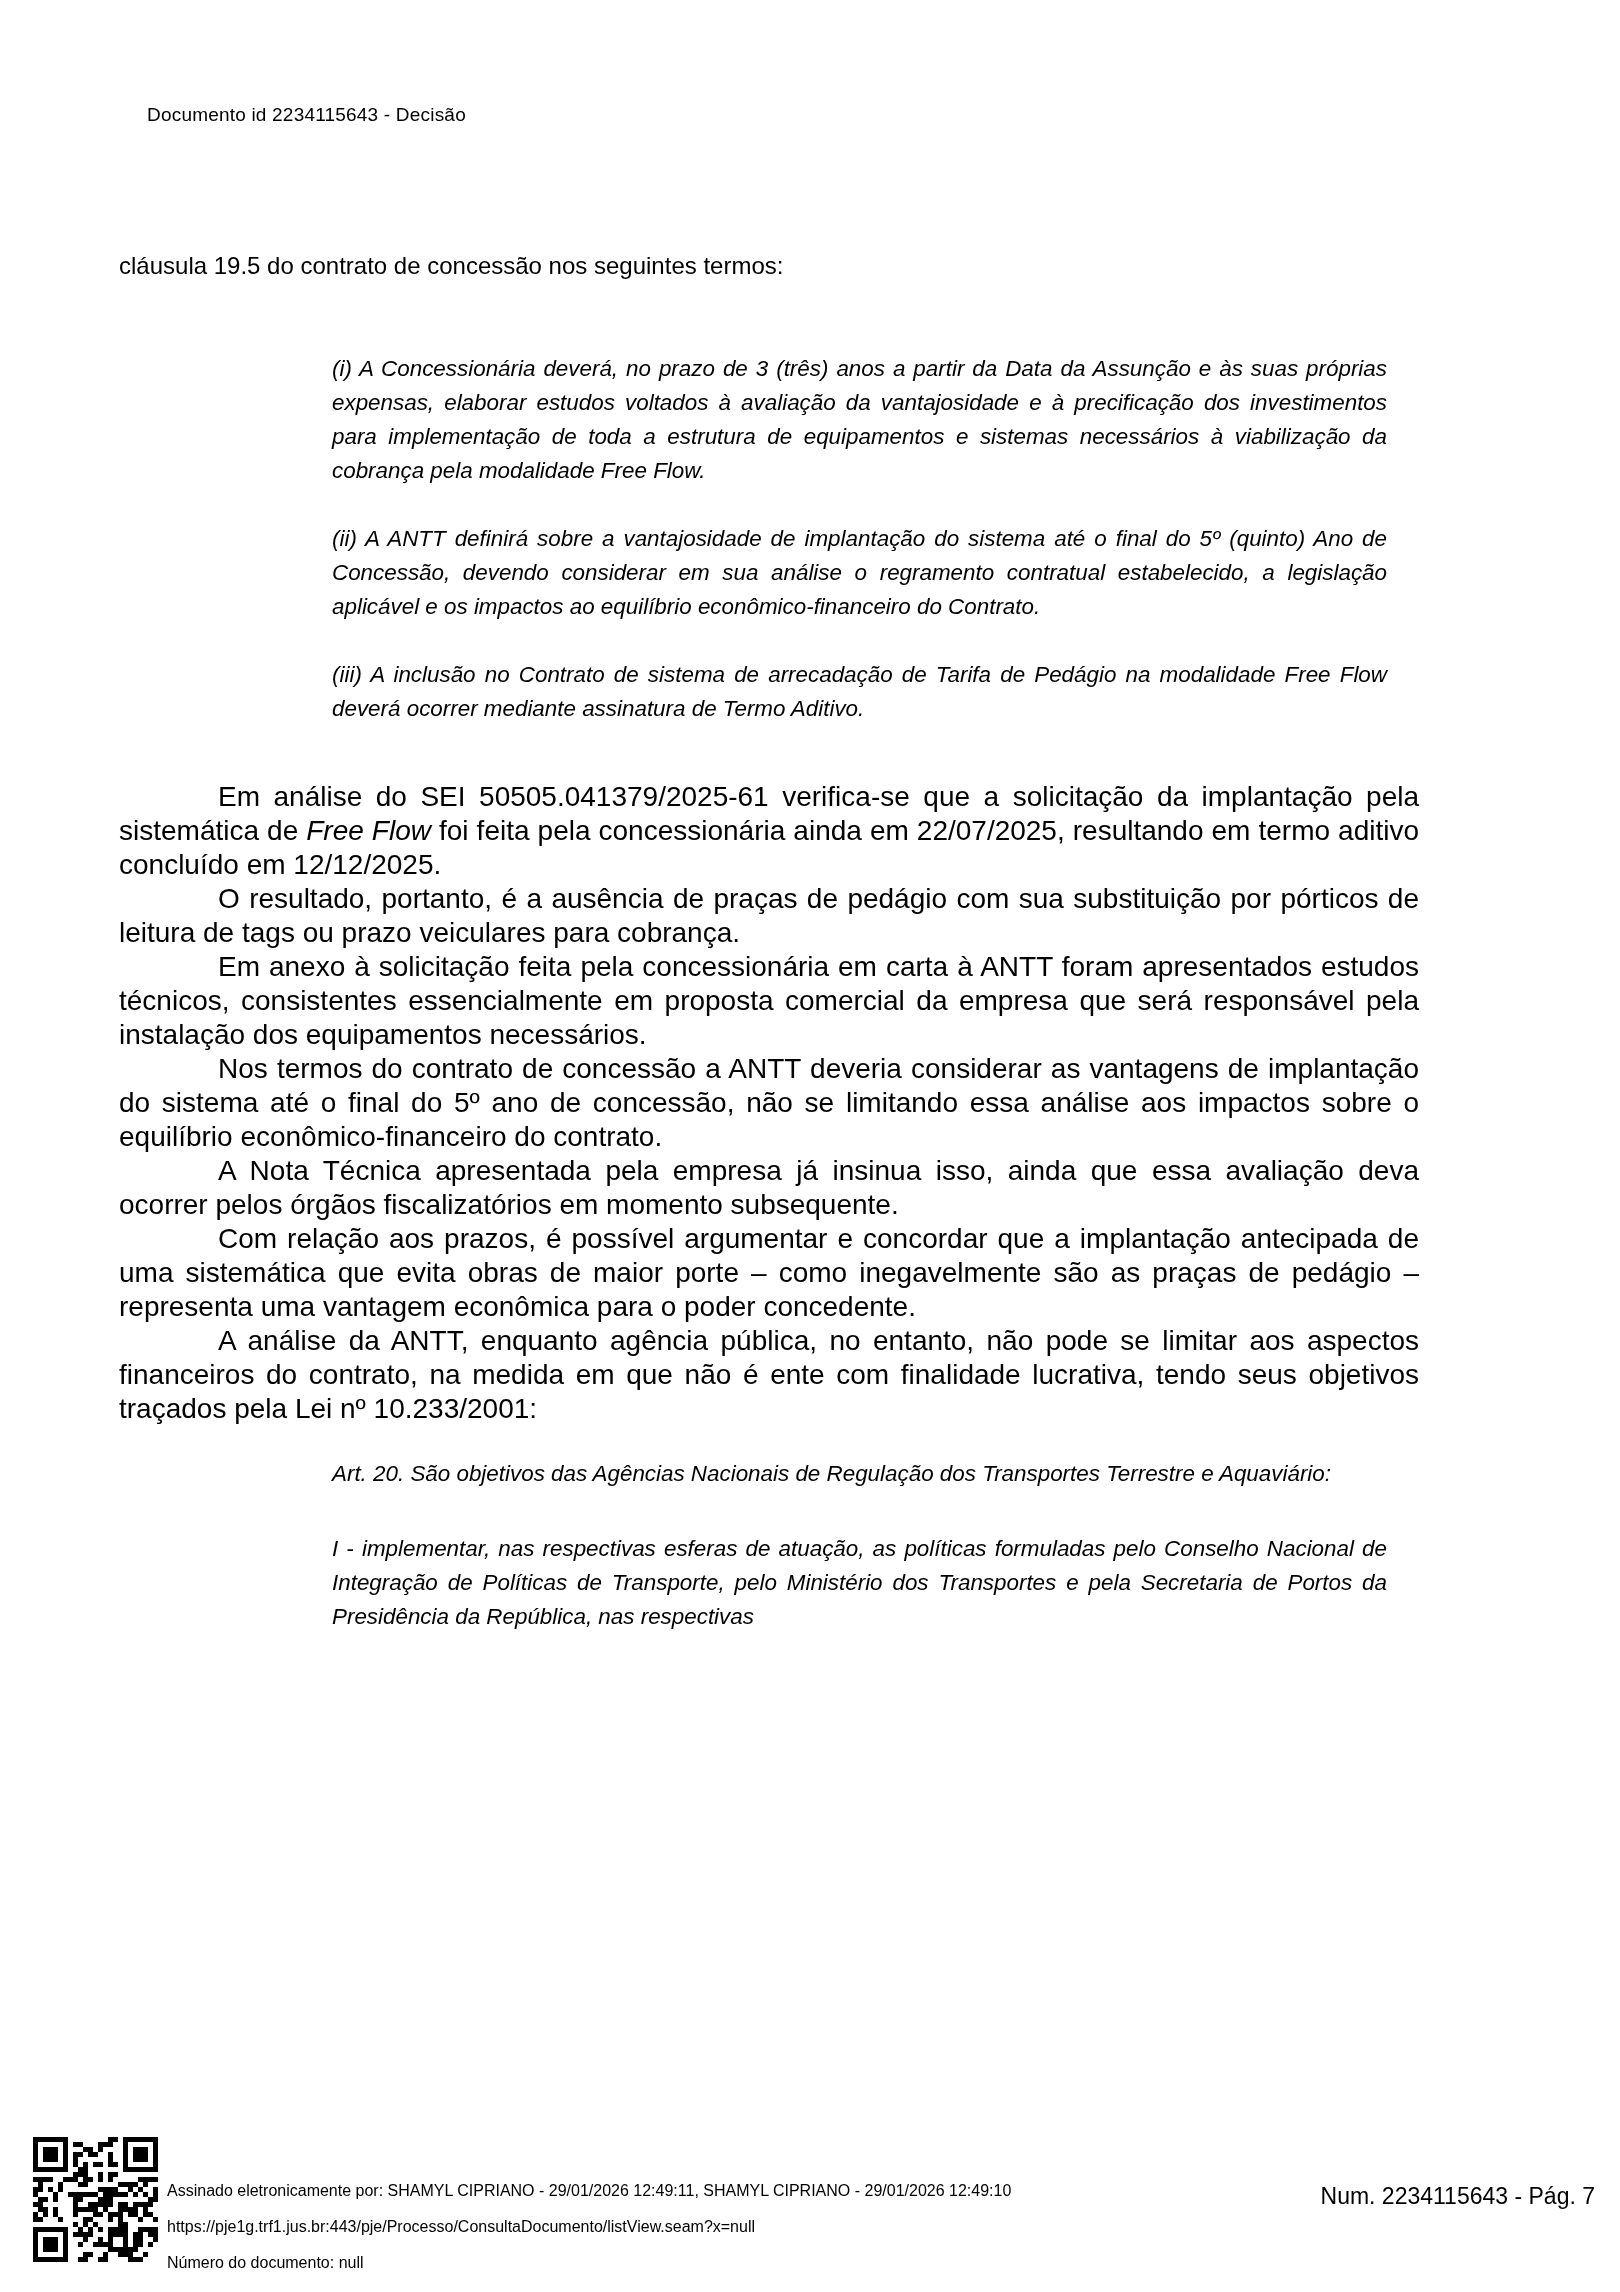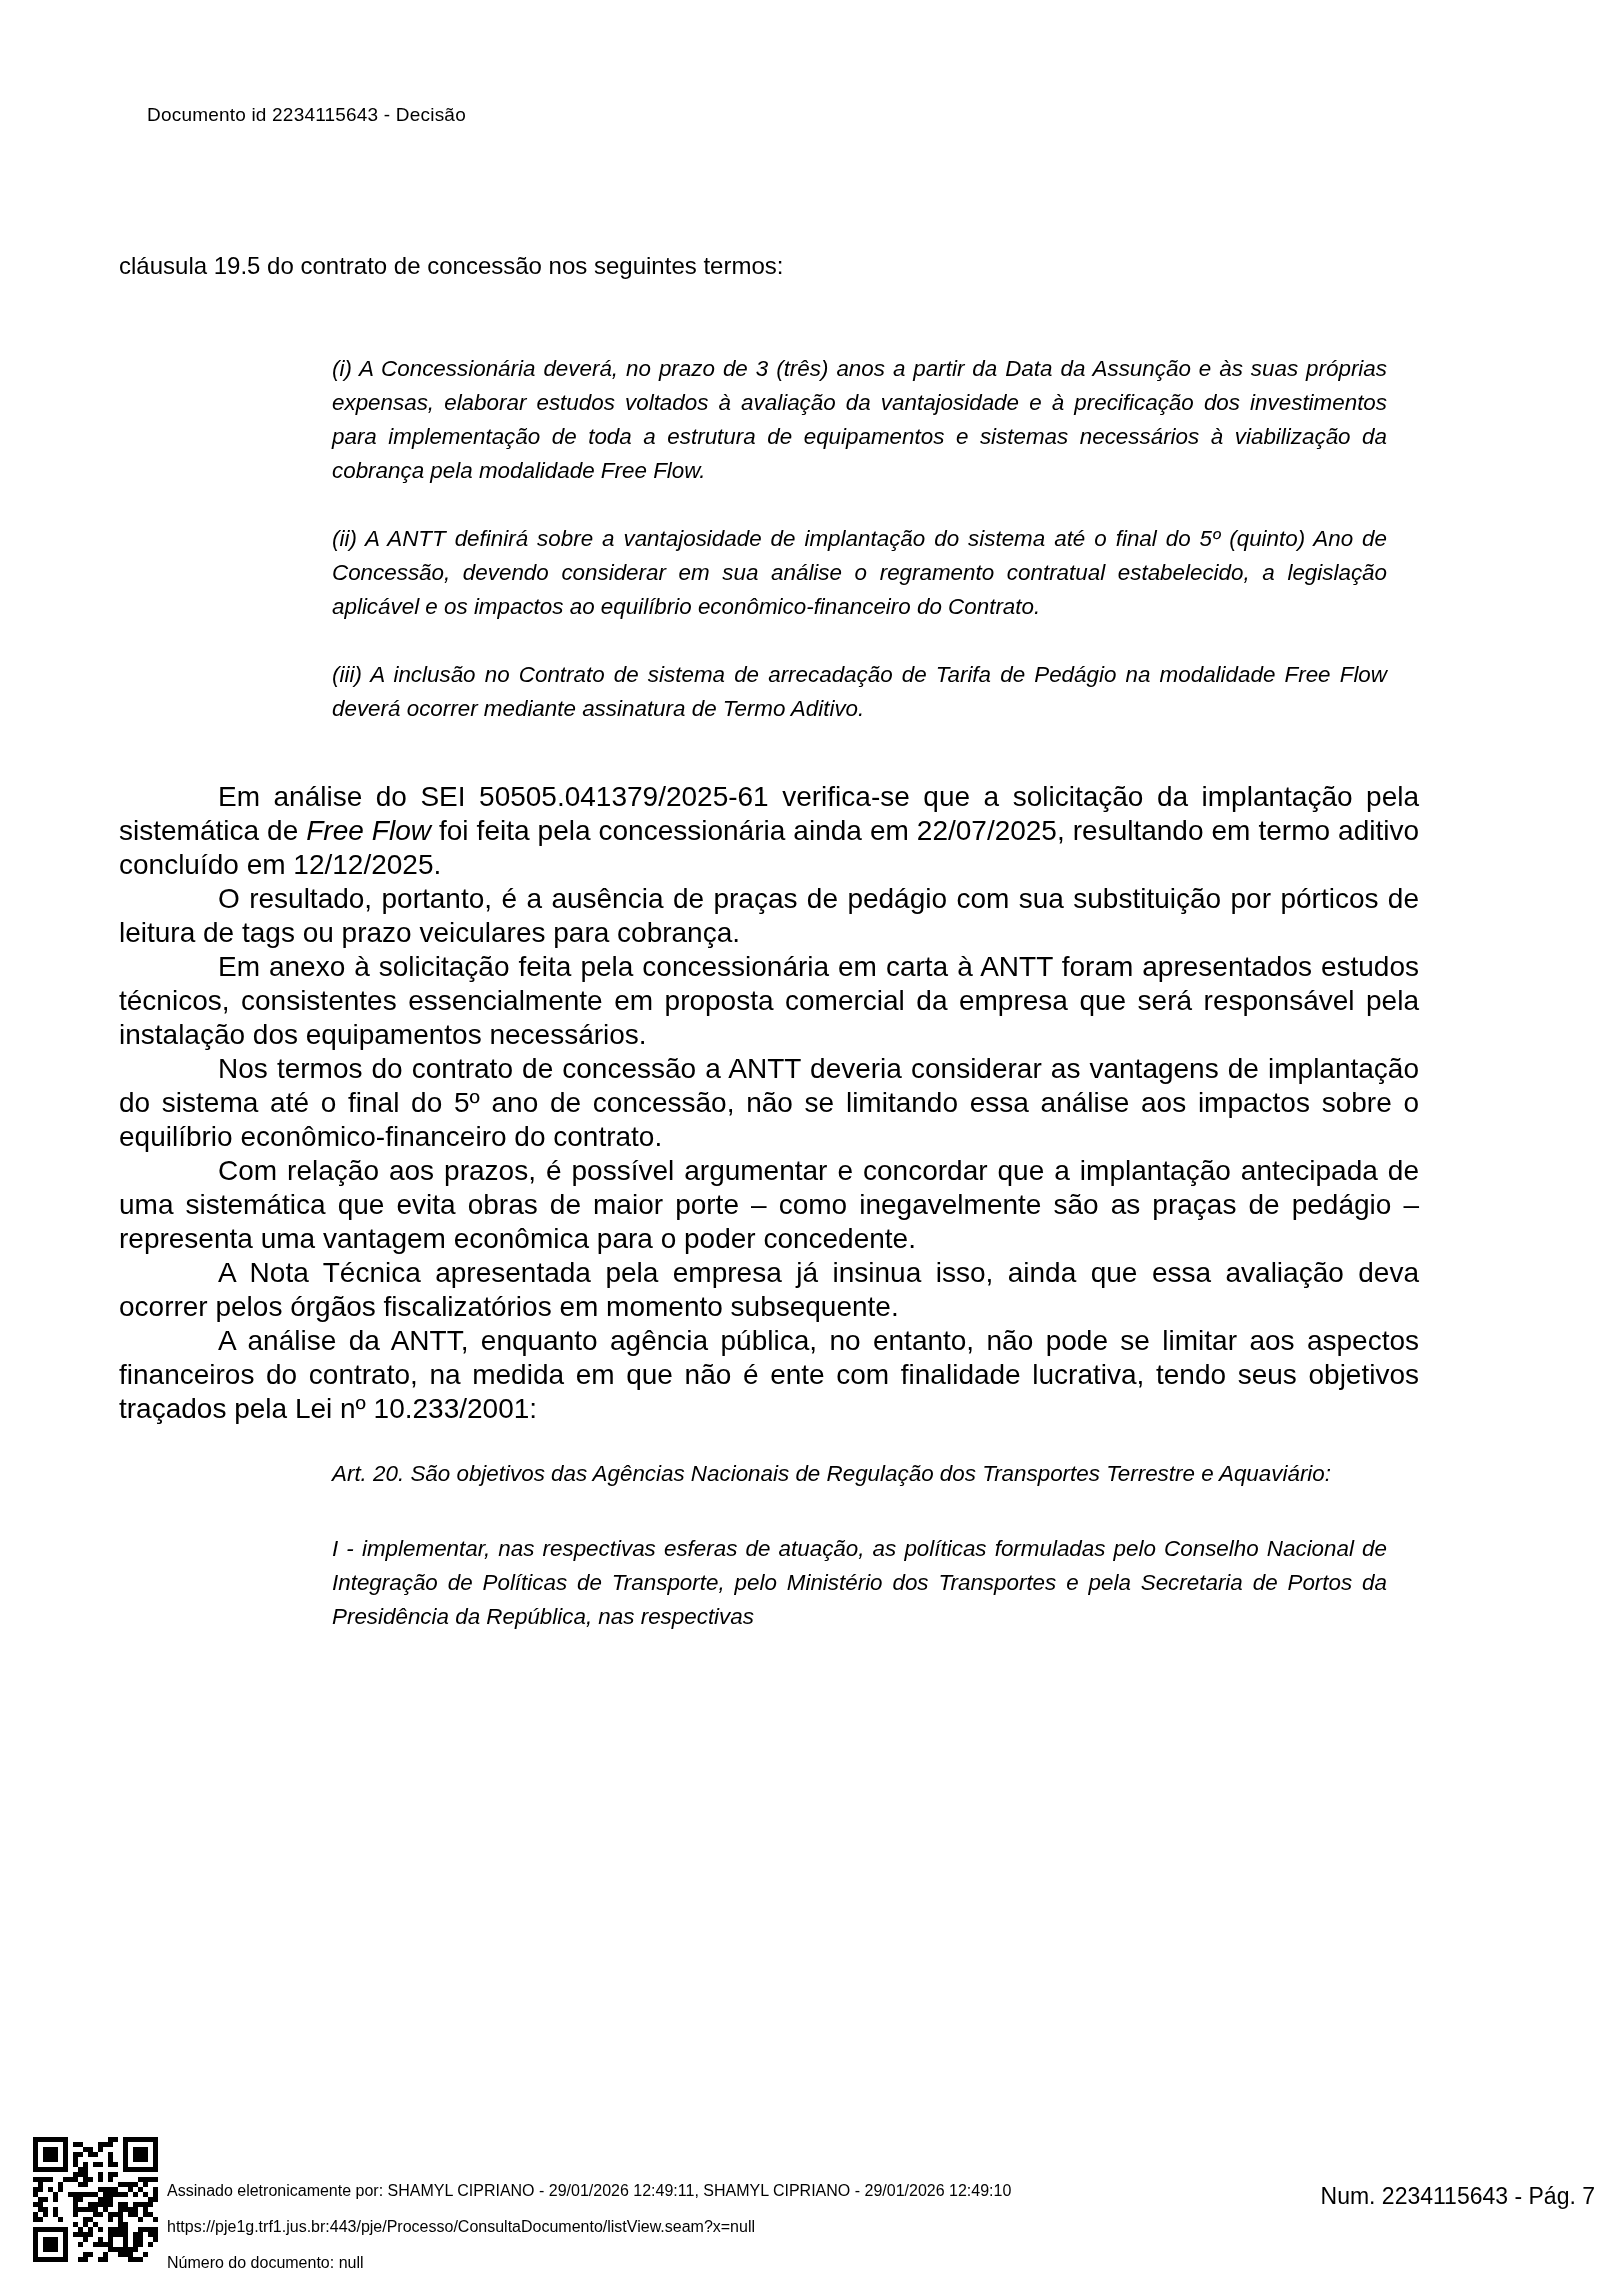--- a/index.html
+++ b/index.html
@@ -62,22 +62,22 @@
 
     <div class="quote">(ii) A ANTT definirá sobre a vantajosidade de implantação do sistema até o final do 5º (quinto) Ano de Concessão, devendo considerar em sua análise o regramento contratual estabelecido, a legislação aplicável e os impactos ao equilíbrio econômico-financeiro do Contrato.</div>
 
     <div class="quote">(iii) A inclusão no Contrato de sistema de arrecadação de Tarifa de Pedágio na modalidade Free Flow deverá ocorrer mediante assinatura de Termo Aditivo.</div>
 
     <div class="body-block">
       <p class="body-para"><span>Em análise do SEI 50505.041379/2025-61 verifica-se que a solicitação da implantação pela sistemática de </span><span class="italic">Free Flow</span><span> foi feita pela concessionária ainda em 22/07/2025, resultando em termo aditivo concluído em 12/12/2025.</span></p>
       <p class="body-para">O resultado, portanto, é a ausência de praças de pedágio com sua substituição por pórticos de leitura de tags ou prazo veiculares para cobrança.</p>
       <p class="body-para">Em anexo à solicitação feita pela concessionária em carta à ANTT foram apresentados estudos técnicos, consistentes essencialmente em proposta comercial da empresa que será responsável pela instalação dos equipamentos necessários.</p>
       <p class="body-para">Nos termos do contrato de concessão a ANTT deveria considerar as vantagens de implantação do sistema até o final do 5º ano de concessão, não se limitando essa análise aos impactos sobre o equilíbrio econômico-financeiro do contrato.</p>
+      <p class="body-para">A Nota Técnica apresentada pela empresa já insinua isso, ainda que essa avaliação deva ocorrer pelos órgãos fiscalizatórios em momento subsequente.</p>
       <p class="body-para">Com relação aos prazos, é possível argumentar e concordar que a implantação antecipada de uma sistemática que evita obras de maior porte – como inegavelmente são as praças de pedágio – representa uma vantagem econômica para o poder concedente.</p>
-      <p class="body-para">A Nota Técnica apresentada pela empresa já insinua isso, ainda que essa avaliação deva ocorrer pelos órgãos fiscalizatórios em momento subsequente.</p>
       <p class="body-para">A análise da ANTT, enquanto agência pública, no entanto, não pode se limitar aos aspectos financeiros do contrato, na medida em que não é ente com finalidade lucrativa, tendo seus objetivos traçados pela Lei nº 10.233/2001:</p>
     </div>
 
     <div class="law-block">
       <div class="quote">Art. 20. São objetivos das Agências Nacionais de Regulação dos Transportes Terrestre e Aquaviário:</div>
       <div class="quote">I - implementar, nas respectivas esferas de atuação, as políticas formuladas pelo Conselho Nacional de Integração de Políticas de Transporte, pelo Ministério dos Transportes e pela Secretaria de Portos da Presidência da República, nas respectivas</div>
     </div>
 
   </div>
 

